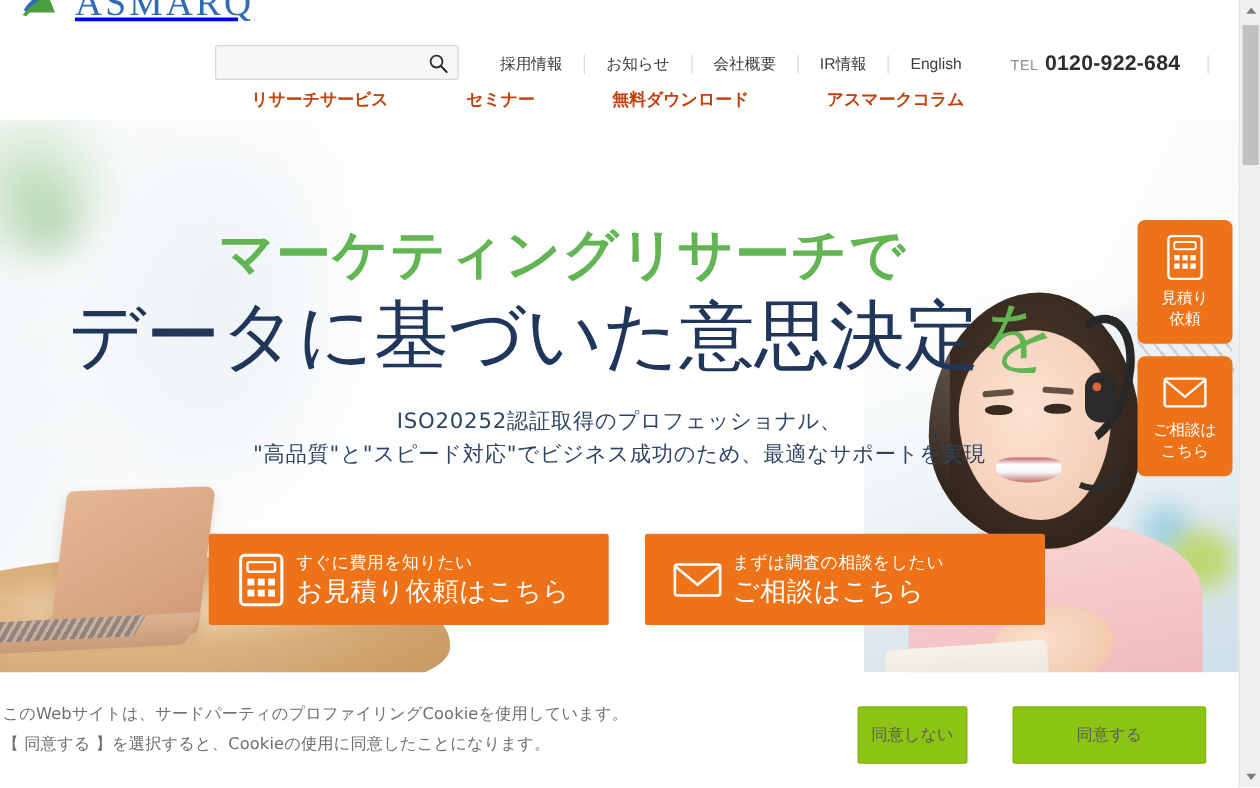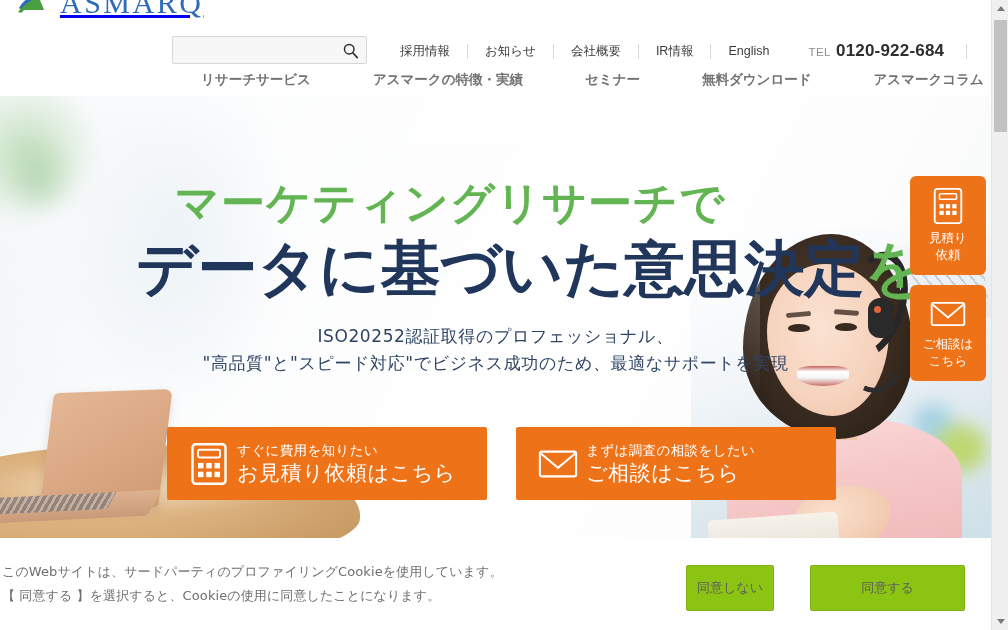--- a/index.html
+++ b/index.html
@@ -49,21 +49,21 @@
   .tel-wrap { display: flex; align-items: baseline; padding-left: 22px; white-space: nowrap; }
   .tel-label { font-size: 11.5px; color: #8d8d8d; letter-spacing: .5px; }
   .tel-num { font-size: 17px; font-weight: bold; color: #2e2e2e; letter-spacing: .2px; margin-left: 5px; }
   .util-sep-end { width:1px; height:15px; background:#d8d8d8; margin-left: 22px; }
 
   .main-nav {
     position: absolute; left: 170px; top: 68px;
     display: flex; align-items: center; height: 24px;
   }
   .main-nav a {
-    font-size: 13.5px; font-weight: bold; color: #737373; text-decoration: none;
+    font-size: 13.5px; font-weight: bold; color: #c2410c; text-decoration: none;
     white-space: nowrap; padding: 0 31px; line-height: 24px; text-align: center;
   }
 
   
   .hero {
     position: absolute; left: 0; top: 96px; width: 991px; height: 442px;
     overflow: hidden; background: #f6f9fb;
   }
   .hero-bg { position: absolute; inset: 0; }
   .bg-base {
@@ -195,25 +195,24 @@
   }
 
   
   .hero-copy { position: absolute; left: 0; top: 0; width: 991px; height: 442px; }
   .hl-1 {
     position:absolute; left:0; top:78px; width:900px; text-align:center;
     font-size: 44px; font-weight: bold; color:#62b552; letter-spacing: 1px;
     font-family: "DejaVu Sans", "Liberation Sans", sans-serif;
   }
   .hl-2 {
-    position:absolute; left:0; top:133px; width:900px; text-align:right;
-    font-size: 60px; font-weight: bold; color:#20365a; letter-spacing: 0px;
+    position:absolute; left:0; top:133px; width:900px; text-align:center;
+    font-size: 60px; font-weight: normal; color:#20365a; letter-spacing: 0px;
     font-family: "DejaVu Sans", "Liberation Sans", sans-serif;
     white-space: nowrap;
-    margin-left: 26px;
   }
   .hl-2 .accent { color:#62b552; }
   .sub-1, .sub-2 {
     position:absolute; left:0; width:991px; text-align:center;
     color:#2f4464; font-size: 17px; letter-spacing:.6px;
     font-family: "DejaVu Sans", "Liberation Sans", sans-serif;
   }
   .sub-1 { top: 229px; }
   .sub-2 { top: 256px; }
 
@@ -310,21 +309,20 @@
       <a class="util-link" href="#">English</a>
       <span class="tel-wrap">
         <span class="tel-label">TEL</span>
         <span class="tel-num">0120-922-684</span>
       </span>
       <span class="util-sep-end"></span>
     </nav>
 
     <nav class="main-nav">
       <a href="#">リサーチサービス</a>
-      <a href="#">アスマークの特徴・実績</a>
       <a href="#">セミナー</a>
       <a href="#">無料ダウンロード</a>
       <a href="#">アスマークコラム</a>
     </nav>
   </header>
 
   <section class="hero">
     <div class="hero-bg">
       <div class="bg-base"></div>
       <div class="window-light"></div>

